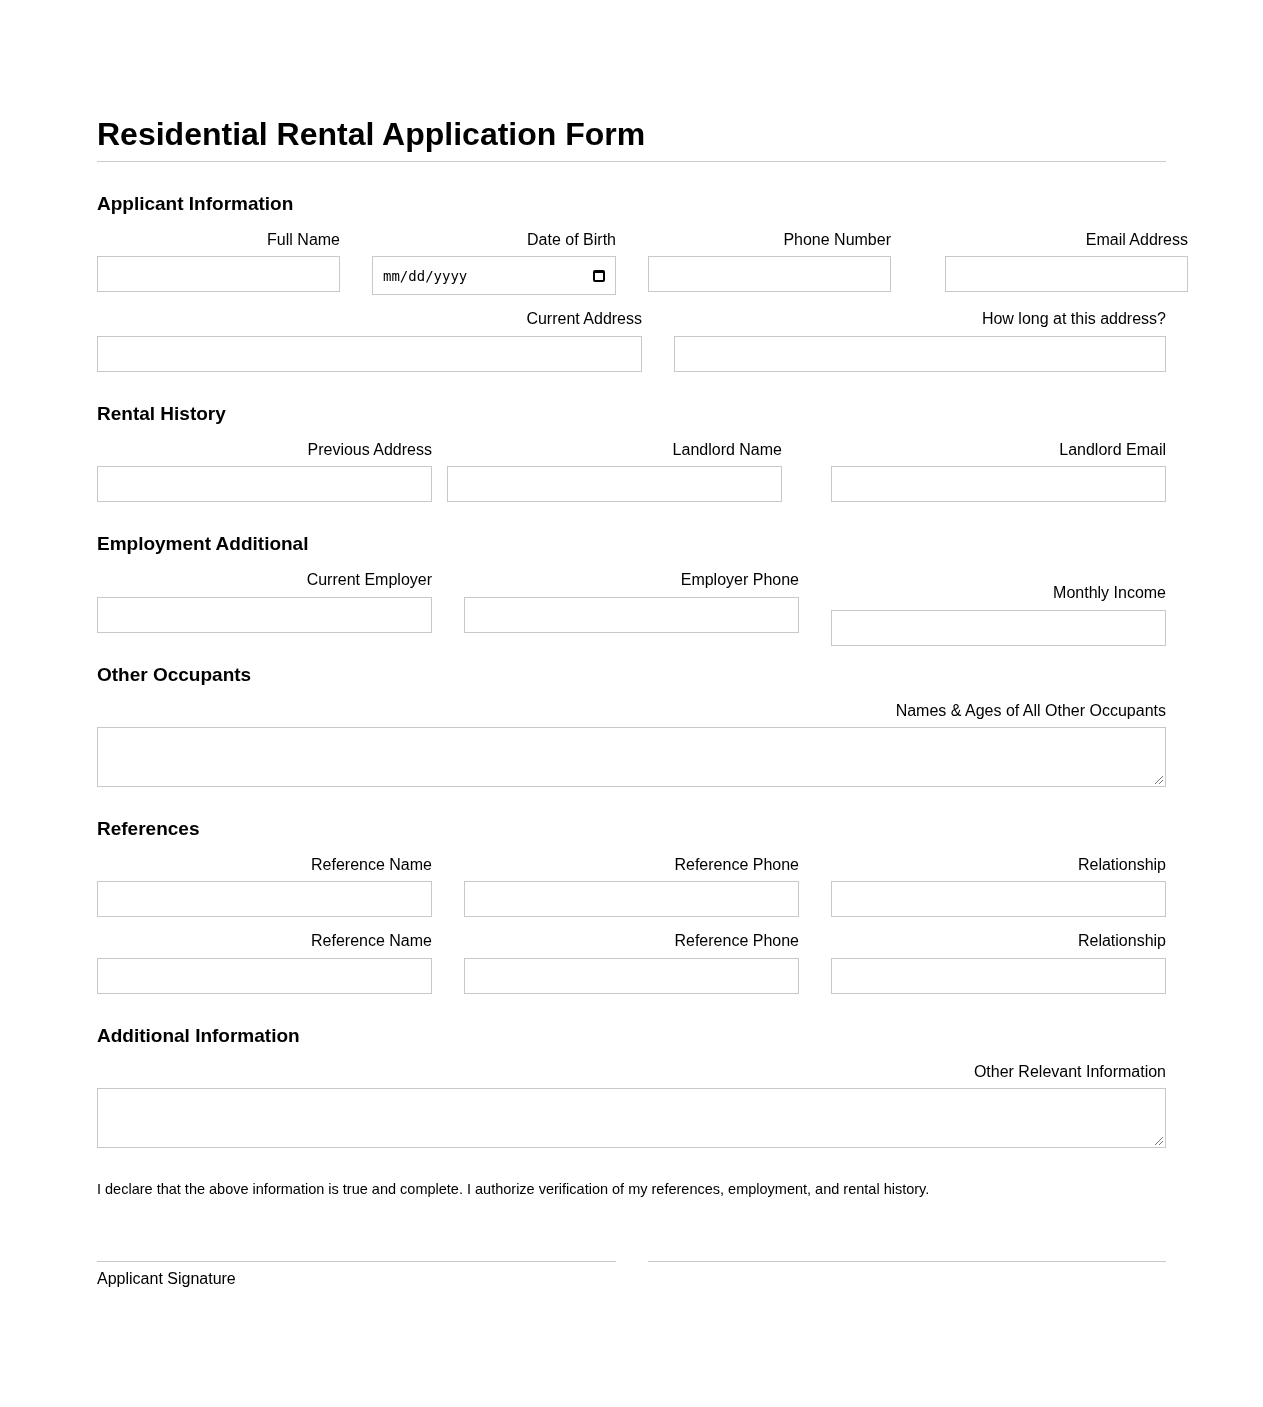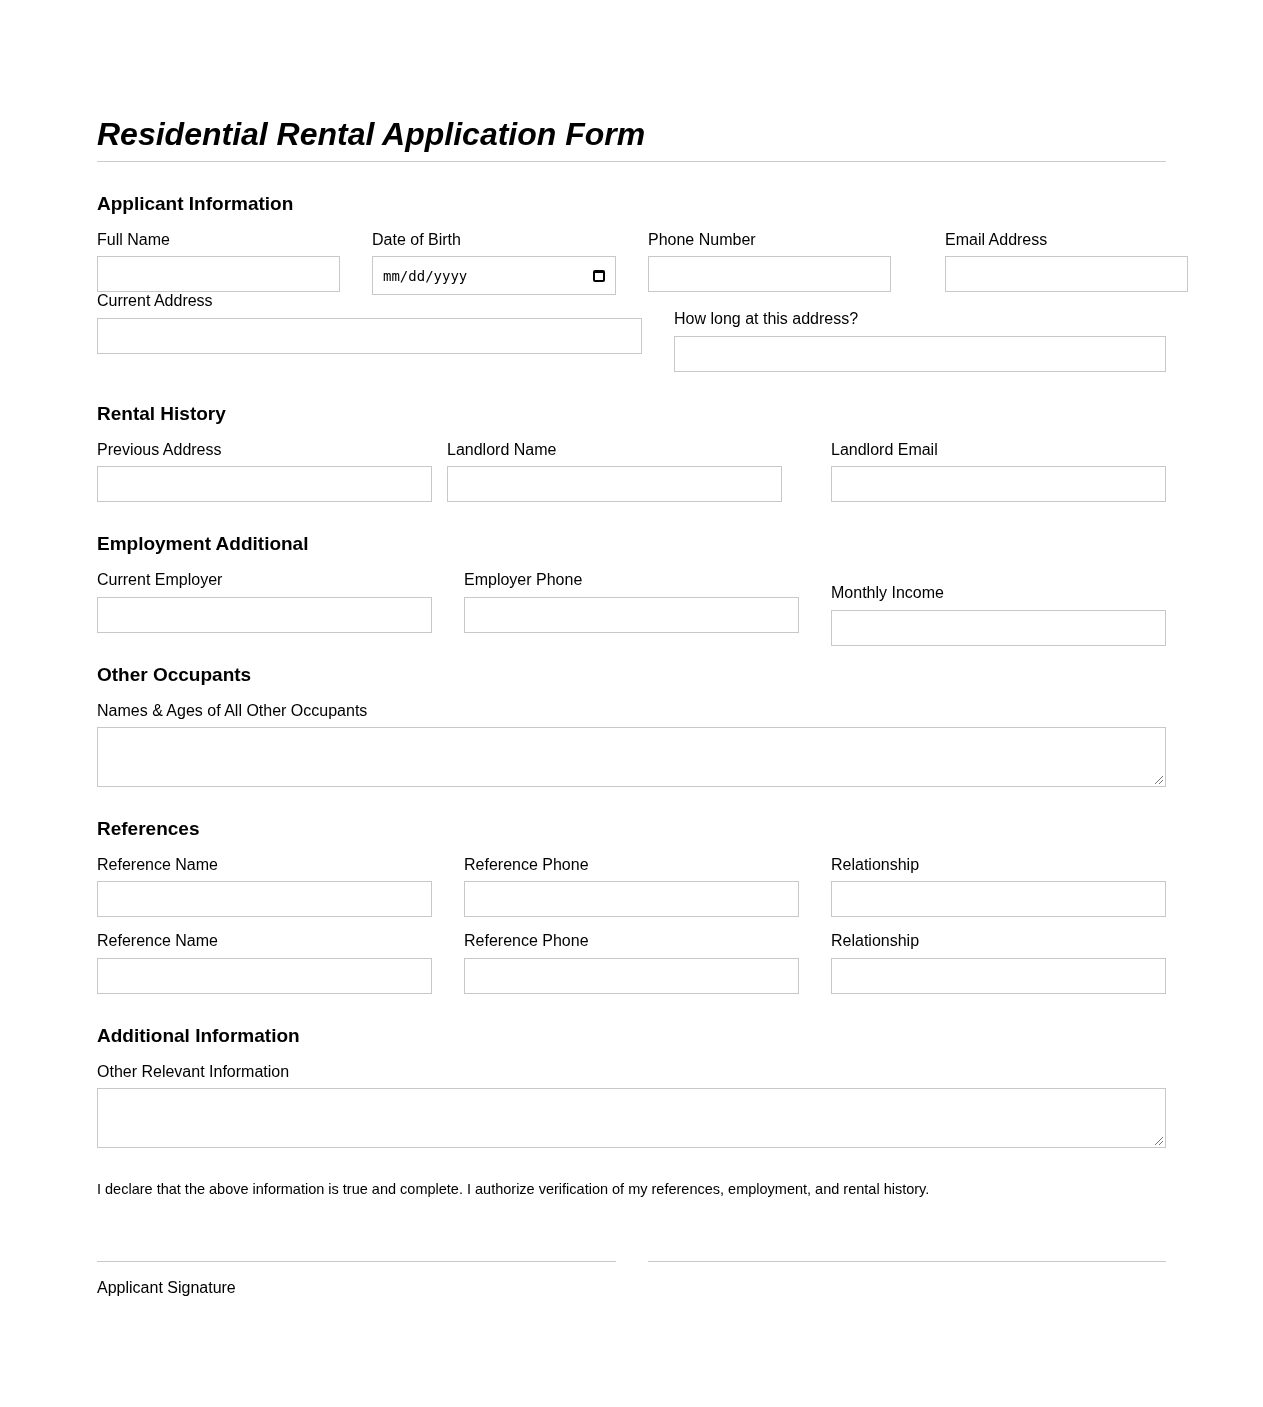--- a/index.html
+++ b/index.html
@@ -1,31 +1,31 @@
 <!DOCTYPE html>
 <html><head>
 <meta charset="utf-8">
 <style>
   html, body { margin: 0; padding: 0; background: #ffffff; }
   body { width: 1263px; height: 1407px; position: relative; font-family: "Liberation Sans", sans-serif; color: #000; }
   .page { position: absolute; left: 97px; top: 0; width: 1069px; }
-  h1 { position: absolute; left: 0; top: 114px; margin: 0; font-size: 32px; font-weight: bold; line-height: 40px; white-space: nowrap; font-style: italic; }
+  h1 { position: absolute; left: 0; top: 114px; margin: 0; font-size: 32px; font-weight: bold; line-height: 40px; white-space: nowrap; }
   .title-rule { position: absolute; left: 0; top: 161px; width: 1069px; height: 1px; background: #cccccc; }
   .section-title { position: absolute; left: 0; margin: 0; font-size: 19px; font-weight: bold; line-height: 22px; white-space: nowrap; }
-  .field { position: absolute; }
+  .field { position: absolute; text-align: right; }
   .field label { display: block; font-size: 16px; line-height: 18px; white-space: nowrap; }
   .field .box { position: absolute; left: 0; box-sizing: border-box; border: 1px solid #c8c8c8; background: #fff; }
   .datebox { display: flex; align-items: center; justify-content: space-between; padding: 0 10px 0 10px; font-family: "DejaVu Sans Mono", monospace; font-size: 14px; color: #000; }
   .cal-icon { width: 12px; height: 12px; border: 2px solid #000; border-top-width: 3px; border-radius: 2px; box-sizing: border-box; }
   .textarea .grip { position: absolute; right: 2px; bottom: 2px; width: 8px; height: 8px;
     background: linear-gradient(135deg, transparent 45%, #777 45%, #777 55%, transparent 55%, transparent 70%, #777 70%, #777 80%, transparent 80%); }
   .declaration { position: absolute; left: 0; top: 1180px; font-size: 14.5px; line-height: 18px; white-space: nowrap; }
   .sig { position: absolute; top: 1261px; }
   .sig .line { height: 1px; background: #c8c8c8; }
-  .sig .cap { margin-top: 17px; font-size: 16px; line-height: 18px; white-space: nowrap; }
+  .sig .cap { margin-top: 8px; font-size: 16px; line-height: 18px; white-space: nowrap; }
 </style>
 </head>
 <body>
 
 <div class="page">
   <h1>Residential Rental Application Form</h1>
   <div class="title-rule"></div>
 
   <h2 class="section-title" style="top:193px">Applicant Information</h2>
 
@@ -42,21 +42,21 @@
   </div>
   <div class="field" style="left:551px;top:231px;width:243px">
     <label>Phone Number</label>
     <div class="box" style="top:25px;width:243px;height:36px"></div>
   </div>
   <div class="field" style="left:848px;top:231px;width:243px">
     <label>Email Address</label>
     <div class="box" style="top:25px;width:243px;height:36px"></div>
   </div>
 
-  <div class="field" style="left:0;top:292px;width:545px">
+  <div class="field" style="left:0;top:310px;width:545px">
     <label>Current Address</label>
     <div class="box" style="top:26px;width:545px;height:36px"></div>
   </div>
   <div class="field" style="left:577px;top:310px;width:492px">
     <label>How long at this address?</label>
     <div class="box" style="top:26px;width:492px;height:36px"></div>
   </div>
 
   <h2 class="section-title" style="top:403px">Rental History</h2>
   <div class="field" style="left:0;top:441px;width:335px">

